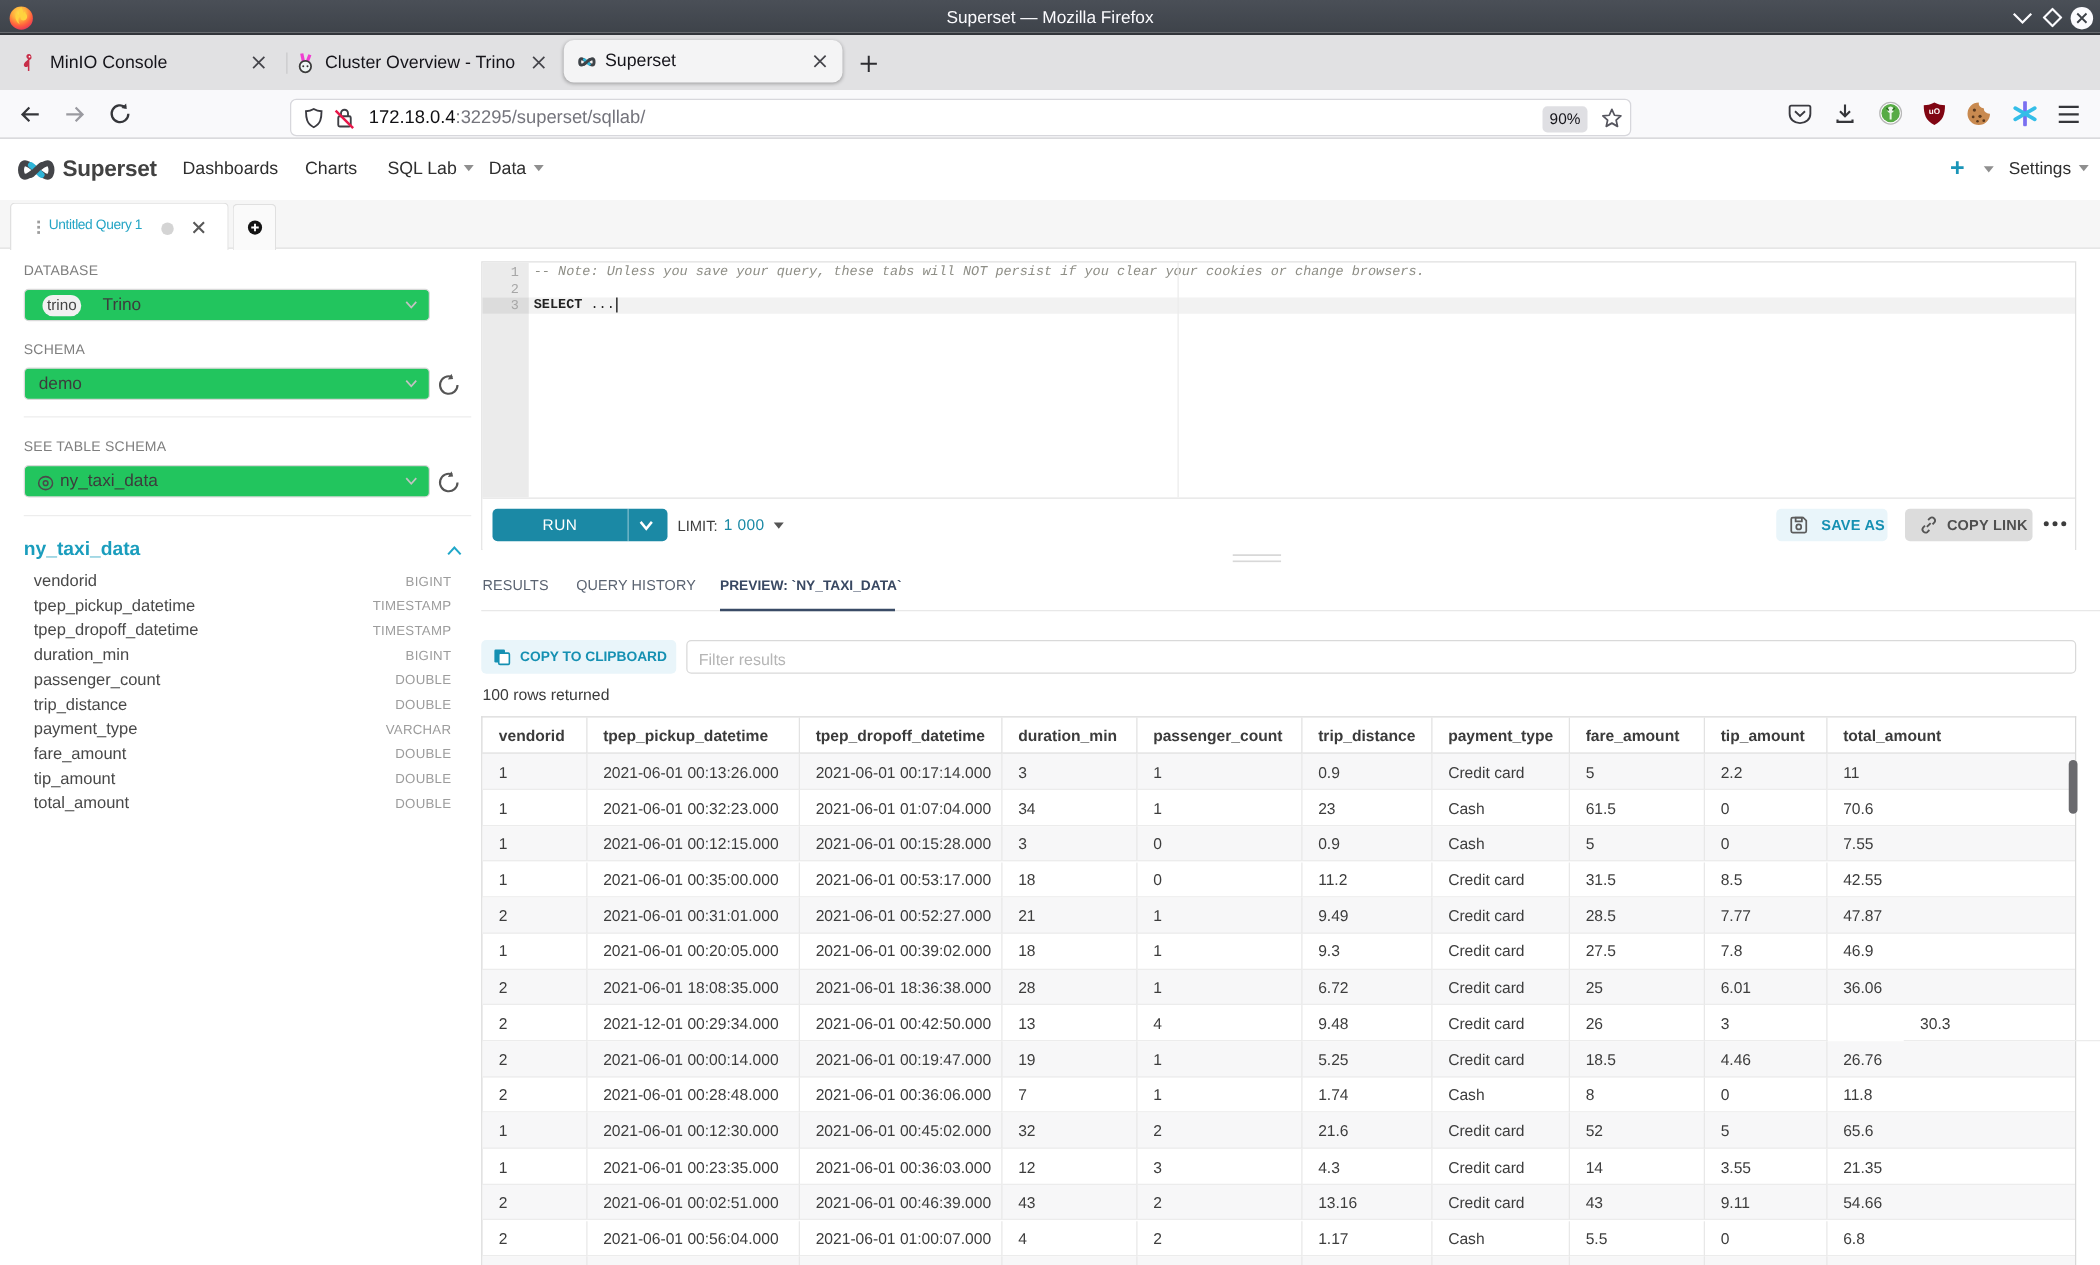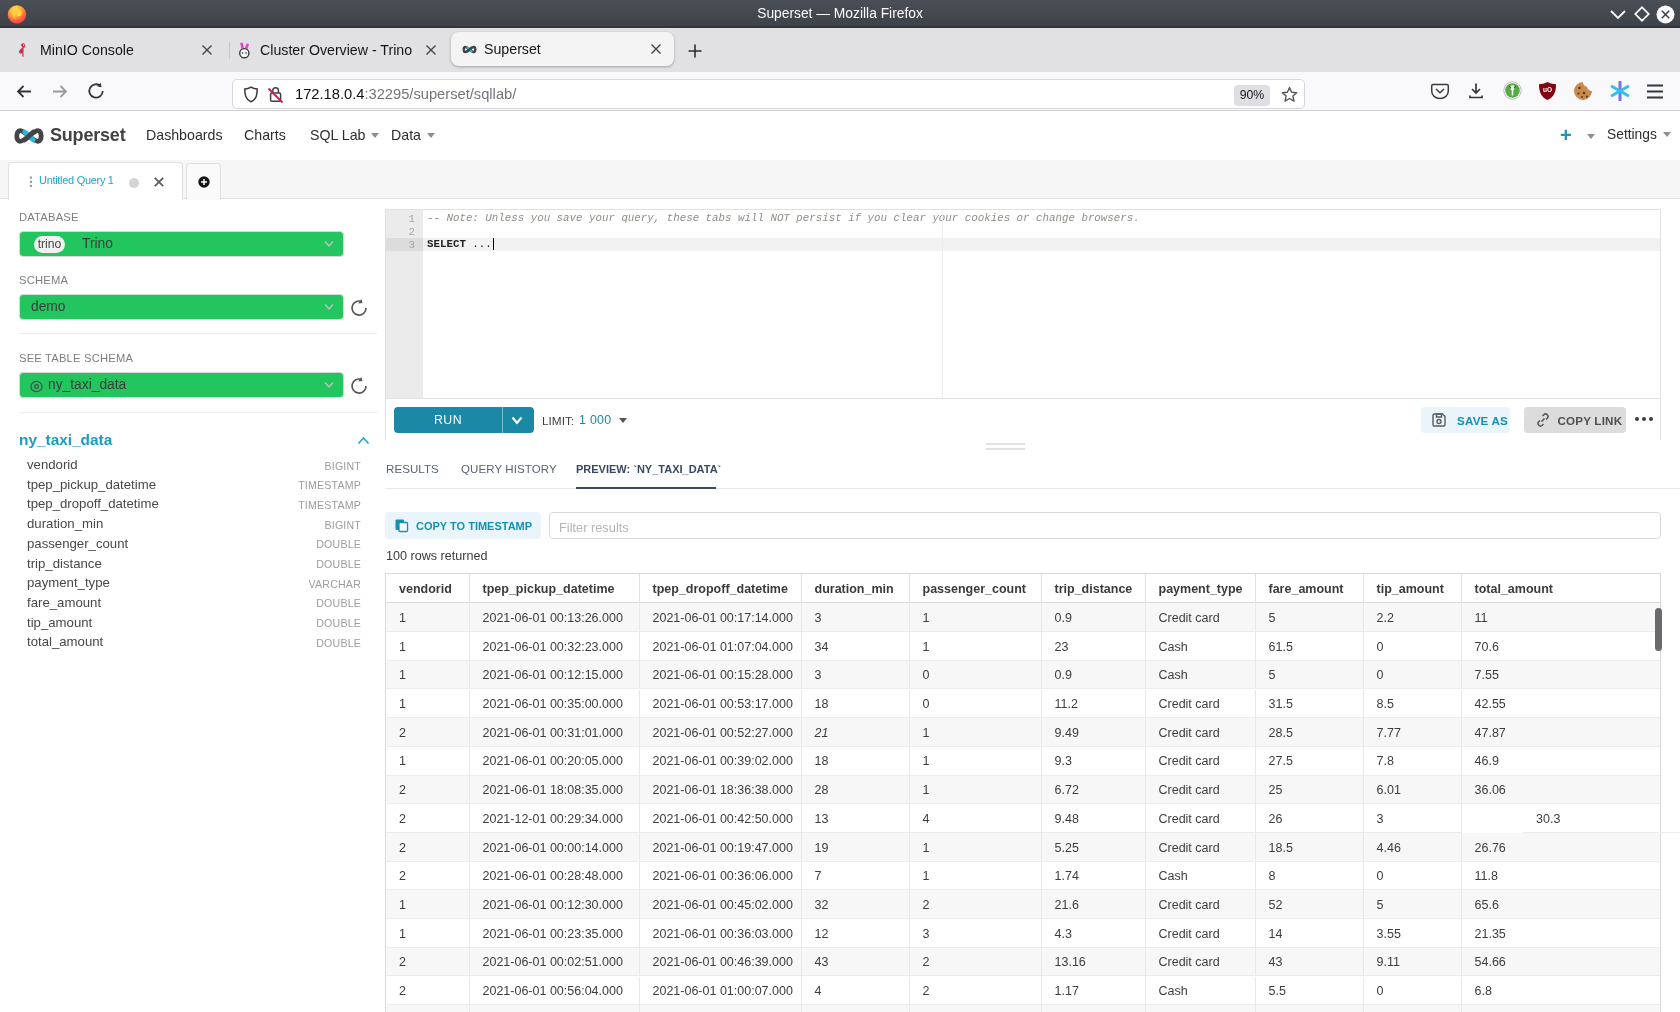--- a/index.html
+++ b/index.html
@@ -394,21 +394,21 @@
 <div class="rtab" style="left:461px">QUERY HISTORY</div>
 <div class="rtab" style="left:576px; top:462.5px; color:#394862; font-weight:bold; font-size:11px; letter-spacing:0px;">PREVIEW: `NY_TAXI_DATA`</div>
 <div id="rtabs-border"></div>
 <div id="rtab-underline"></div>
 
 <div class="toolbtn" style="left:385px;top:512px;width:156px;height:27px;background:#e9f5fa;">
   <svg class="abs" style="left:9px;top:6px" width="15" height="15" viewBox="0 0 15 15">
     <rect x="1.5" y="1.5" width="8.5" height="10.5" rx="1" fill="#1590b2"></rect>
     <rect x="5" y="4.5" width="8.5" height="9" rx="1" fill="#fff" stroke="#1590b2" stroke-width="1.3"></rect>
   </svg>
-  <span class="abs" style="left:31px;top:8px;color:#1590b2;font-weight:bold;letter-spacing:0px;font-size:11px;">COPY TO TIMESTAMP</span>
+  <span class="abs" style="left:31px;top:8px;color:#1590b2;font-weight:bold;letter-spacing:0px;font-size:11px;">COPY TO CLIPBOARD</span>
 </div>
 <div class="abs" style="left:549px;top:512px;width:1112px;height:27px;border:1px solid #d9d9d9;border-radius:4px;background:#fff;">
   <span class="abs" style="left:9px;top:6.5px;font-size:12.8px;color:#b5b5b5;">Filter results</span>
 </div>
 <div class="abs" style="left:386px;top:549px;font-size:12.6px;color:#3b3b3b;">100 rows returned</div>
 
 <div id="restable">
 <div class="th" style="left:0px;width:83.5px;border-bottom:1px solid #d9d9d9;">
       <span>vendorid</span>
     </div>
@@ -570,21 +570,21 @@
 <div class="trow odd" style="top:144.2px;">
 <div class="td" style="left:0px;width:83.5px;border-bottom:1px solid #ececec;">
         <span>2</span>
       </div>
 <div class="td" style="left:83.5px;width:170px;border-bottom:1px solid #ececec;">
         <span>2021-06-01 00:31:01.000</span>
       </div>
 <div class="td" style="left:253.5px;width:162px;border-bottom:1px solid #ececec;">
         <span>2021-06-01 00:52:27.000</span>
       </div>
-<div class="td" style="left:415.5px;width:108px;border-bottom:1px solid #ececec;font-style:italic;">
+<div class="td" style="left:415.5px;width:108px;border-bottom:1px solid #ececec;">
         <span>21</span>
       </div>
 <div class="td" style="left:523.5px;width:132px;border-bottom:1px solid #ececec;">
         <span>1</span>
       </div>
 <div class="td" style="left:655.5px;width:104px;border-bottom:1px solid #ececec;">
         <span>9.49</span>
       </div>
 <div class="td" style="left:759.5px;width:110px;border-bottom:1px solid #ececec;">
         <span>Credit card</span>

